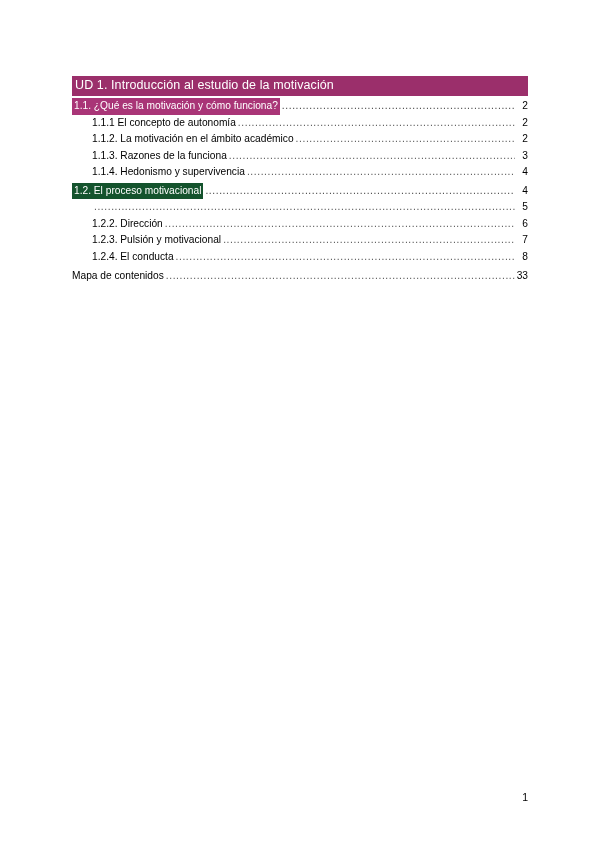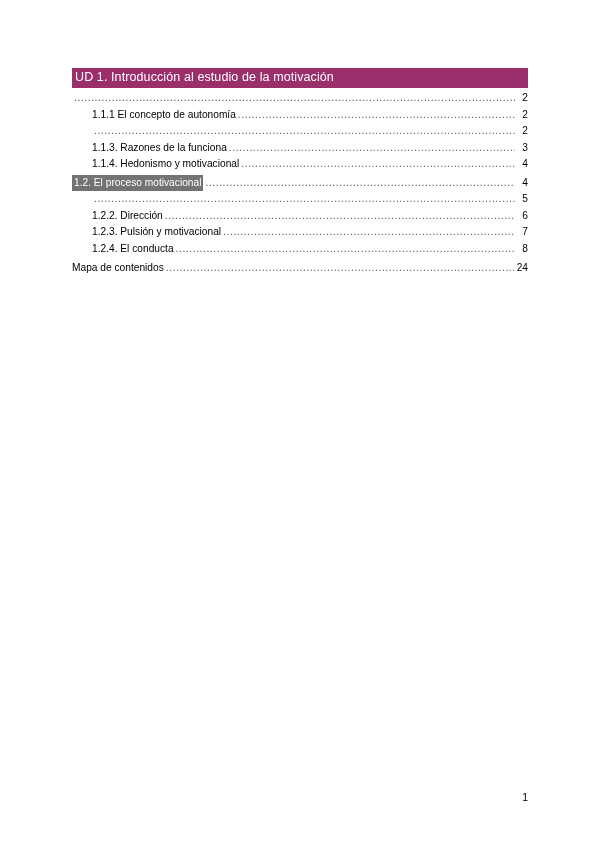--- a/index.html
+++ b/index.html
@@ -19,21 +19,21 @@
     position: absolute;
     top: 0;
     left: 0;
     width: 600px;
     height: 848px;
     background: #ffffff;
   }
   .toc {
     position: absolute;
     left: 72px;
-    top: 68px;
+    top: 76px;
     width: 456px;
   }
   
   .toc-title {
     background: #9b2f6b;
     color: #ffffff;
     font-size: 12.5px;
     line-height: 17px;
     padding: 1px 3px 2px 3px;
     white-space: nowrap;
@@ -71,21 +71,21 @@
   }
   .lvl1 .label {
     background: #a93577;
     color: #ffffff;
     padding: 0 2px;
   }
   .lvl1 .dots {
     color: #444444;
   }
   .lvl1-secondbar .label {
-    background: #737373;
+    background: #14532d;
     color: #ffffff;
   }
   
   .lvl2 {
     padding-left: 20px;
   }
   .lvl2 .label {
     color: #000000;
   }
   .flat {
@@ -103,43 +103,45 @@
 </head>
 <body>
 
 <div class="page">
 
   <div class="toc">
 
     <div class="toc-title">UD 1. Introducción al estudio de la motivación</div>
 
     <div class="toc-row lvl1">
+      <span class="label">1.1. ¿Qué es la motivación y cómo funciona?</span>
       <span class="dots">........................................................................................................................................................................</span>
       <span class="page-num">2</span>
     </div>
 
     <div class="toc-row lvl2">
       <span class="label">1.1.1 El concepto de autonomía</span>
       <span class="dots">........................................................................................................................................................................</span>
       <span class="page-num">2</span>
     </div>
 
     <div class="toc-row lvl2">
+      <span class="label">1.1.2. La motivación en el ámbito académico</span>
       <span class="dots">........................................................................................................................................................................</span>
       <span class="page-num">2</span>
     </div>
 
     <div class="toc-row lvl2">
       <span class="label">1.1.3. Razones de la funciona</span>
       <span class="dots">........................................................................................................................................................................</span>
       <span class="page-num">3</span>
     </div>
 
     <div class="toc-row lvl2">
-      <span class="label">1.1.4. Hedonismo y motivacional</span>
+      <span class="label">1.1.4. Hedonismo y supervivencia</span>
       <span class="dots">........................................................................................................................................................................</span>
       <span class="page-num">4</span>
     </div>
 
     <div class="toc-row lvl1 lvl1-secondbar">
       <span class="label">1.2. El proceso motivacional</span>
       <span class="dots">........................................................................................................................................................................</span>
       <span class="page-num">4</span>
     </div>
 
@@ -162,20 +164,20 @@
 
     <div class="toc-row lvl2">
       <span class="label">1.2.4. El conducta</span>
       <span class="dots">........................................................................................................................................................................</span>
       <span class="page-num">8</span>
     </div>
 
     <div class="toc-row flat">
       <span class="label">Mapa de contenidos</span>
       <span class="dots">........................................................................................................................................................................</span>
-      <span class="page-num">24</span>
+      <span class="page-num">33</span>
     </div>
 
   </div>
 
   <div class="page-number-footer">1</div>
 
 </div>
 
 </body></html>

